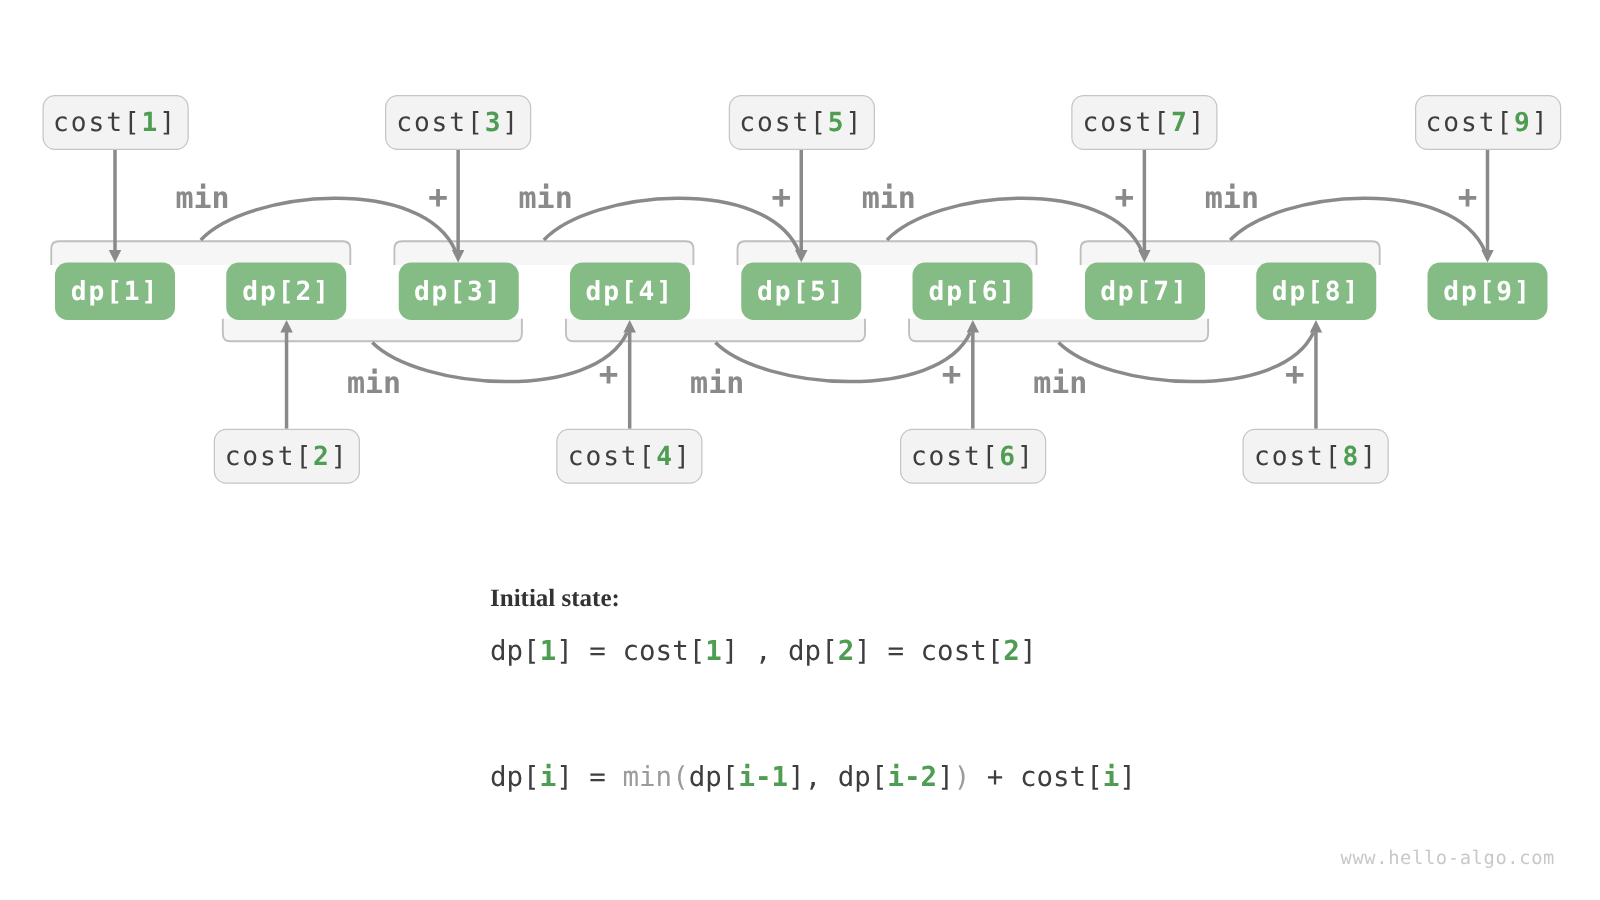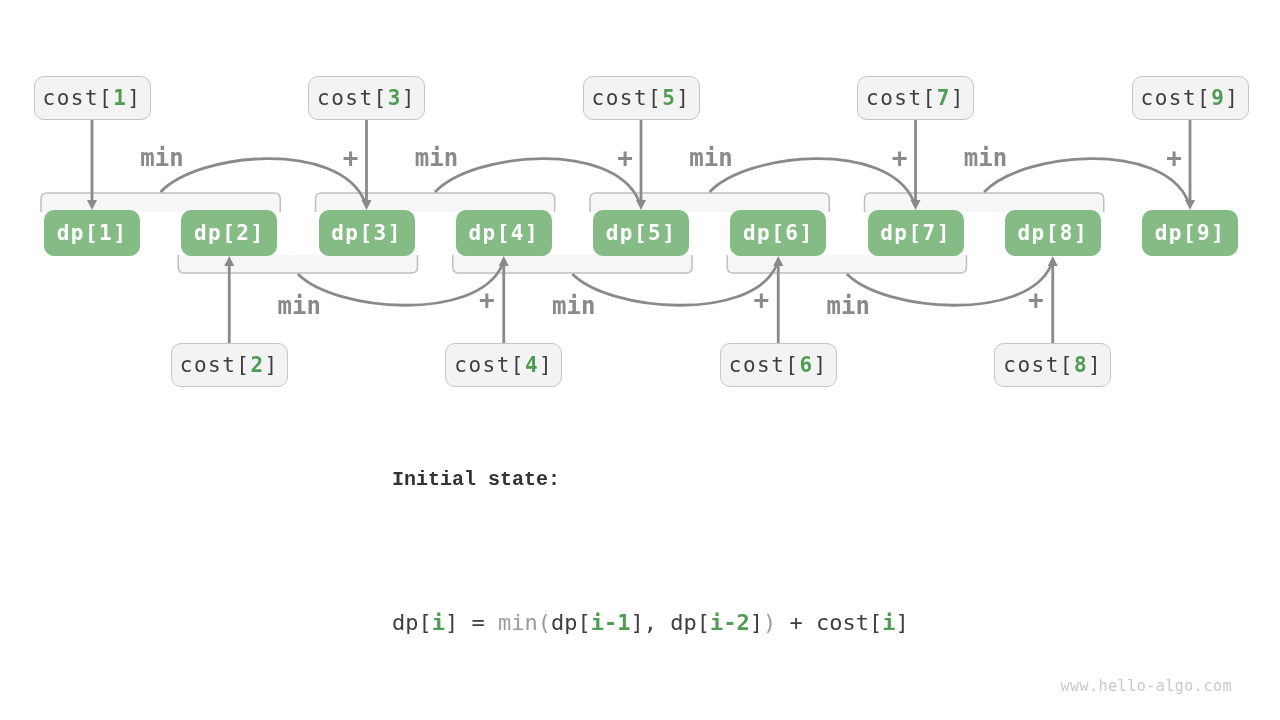--- a/index.html
+++ b/index.html
@@ -22,29 +22,29 @@
   }
   .num-green{color:#4e9d52;font-weight:700;}
   .op-label{
     position:absolute;z-index:3;transform:translate(-50%,-50%);
     color:#8a8a8a;font-weight:700;white-space:pre;
   }
   .op-min{font-size:24px;}
   .op-plus{font-size:26px;}
   .tb-line{position:absolute;left:392px;white-space:pre;z-index:2;}
   .tb-head{
-    font-family:Liberation Mono, monospace;
+    font-family:Liberation Serif, serif;
     font-size:20px;font-weight:700;color:#333333;
   }
   .tb-formula{font-size:22px;color:#3e3e3e;}
   .seg-d{color:#3e3e3e;}
   .seg-g{color:#4e9d52;font-weight:700;}
   .seg-m{color:#9c9c9c;}
   #watermark{
-    position:absolute;right:48px;top:677px;z-index:2;
+    position:absolute;right:36px;top:677px;z-index:2;
     font-size:15px;color:#c8c8c8;letter-spacing:0.5px;
   }
 </style>
 </head>
 <body>
 
 <div id="stage">
   <svg id="arrow-layer" width="1280" height="720" viewBox="0 0 1280 720">
       <defs>
         <marker id="ah" markerUnits="userSpaceOnUse" markerWidth="12" markerHeight="12" refX="2" refY="5" orient="auto">
@@ -70,20 +70,21 @@
       <path d="M 160.6 192 C 198.6 152, 338.5 140, 364.5 201" fill="none" stroke="#8a8a8a" stroke-width="2.8"></path>
       <path d="M 435.1 192 C 473.1 152, 613 140, 639 201" fill="none" stroke="#8a8a8a" stroke-width="2.8"></path>
       <path d="M 709.6 192 C 747.6 152, 887.5 140, 913.5 201" fill="none" stroke="#8a8a8a" stroke-width="2.8"></path>
       <path d="M 984.1 192 C 1022.1 152, 1162 140, 1188 201" fill="none" stroke="#8a8a8a" stroke-width="2.8"></path>
       <path d="M 297.85 274 C 335.85 312, 475.75 322, 501.75 266" fill="none" stroke="#8a8a8a" stroke-width="2.8"></path>
       <path d="M 572.35 274 C 610.35 312, 750.25 322, 776.25 266" fill="none" stroke="#8a8a8a" stroke-width="2.8"></path>
       <path d="M 846.85 274 C 884.85 312, 1024.75 322, 1050.75 266" fill="none" stroke="#8a8a8a" stroke-width="2.8"></path>
     </svg>
 
   <div class="tb-line tb-head" style="top:468px">Initial state:</div>
+  <div class="tb-line tb-formula" style="top:509px" id="formula-1"><span class="seg-d">dp[</span><span class="seg-g">1</span><span class="seg-d">] = cost[</span><span class="seg-g">1</span><span class="seg-d">] , dp[</span><span class="seg-g">2</span><span class="seg-d">] = cost[</span><span class="seg-g">2</span><span class="seg-d">]</span></div>
   <div class="tb-line tb-formula" style="top:610px" id="formula-2"><span class="seg-d">dp[</span><span class="seg-g">i</span><span class="seg-d">] = </span><span class="seg-m">min</span><span class="seg-m">(</span><span class="seg-d">dp[</span><span class="seg-g">i-1</span><span class="seg-d">], dp[</span><span class="seg-g">i-2</span><span class="seg-d">]</span><span class="seg-m">)</span><span class="seg-d"> + cost[</span><span class="seg-g">i</span><span class="seg-d">]</span></div>
 
   <div id="watermark">www.hello-algo.com</div>
 <div class="cost-box" style="left: 33.5px; top: 76px;"><span>cost[</span><span class="num-green">1</span><span>]</span></div>
     <div class="cost-box" style="left: 308px; top: 76px;"><span>cost[</span><span class="num-green">3</span><span>]</span></div>
     <div class="cost-box" style="left: 582.5px; top: 76px;"><span>cost[</span><span class="num-green">5</span><span>]</span></div>
     <div class="cost-box" style="left: 857px; top: 76px;"><span>cost[</span><span class="num-green">7</span><span>]</span></div>
     <div class="cost-box" style="left: 1131.5px; top: 76px;"><span>cost[</span><span class="num-green">9</span><span>]</span></div>
     <div class="dp-box" style="left: 44px; top: 210px;"><span>dp[</span><span>1</span><span>]</span></div>
     <div class="dp-box" style="left: 181.25px; top: 210px;"><span>dp[</span><span>2</span><span>]</span></div>

